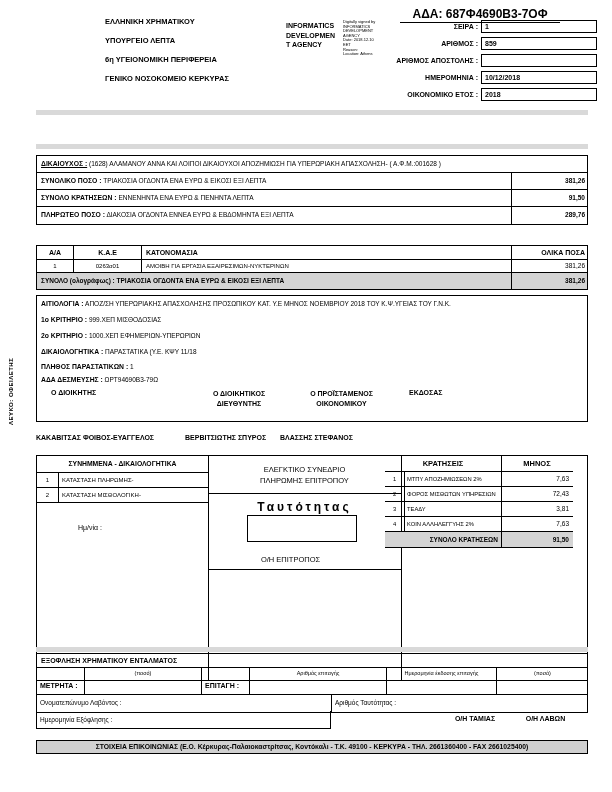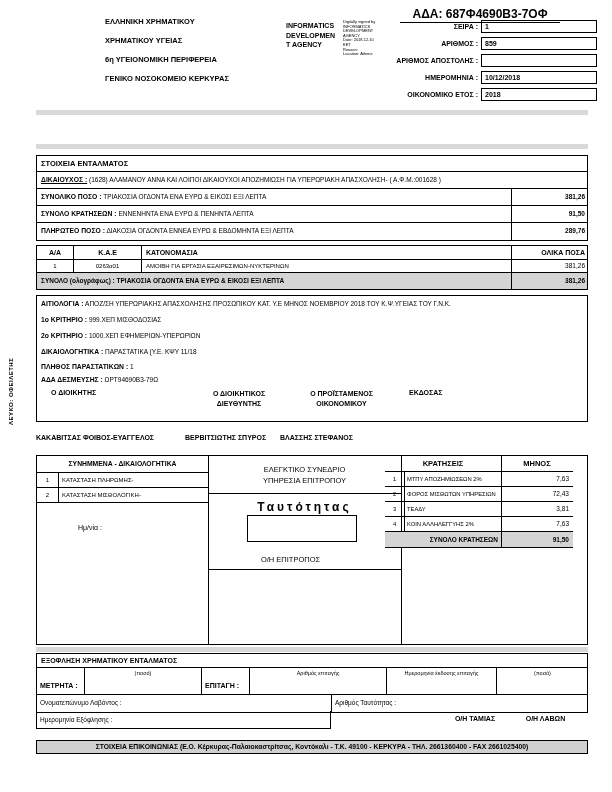--- a/index.html
+++ b/index.html
@@ -25,21 +25,21 @@
   .amt{border-left:1px solid #000;text-align:right;padding-right:3px}
   .gray{background:#d4d4d4}
   .vert{writing-mode:vertical-rl;transform:rotate(180deg);letter-spacing:.5px}
 </style>
 </head>
 <body>
 
 <div id="page">
 
   <div class="abs b f75" style="left:105px;top:17px">ΕΛΛΗΝΙΚΗ ΧΡΗΜΑΤΙΚΟΥ</div>
-  <div class="abs b f75" style="left:105px;top:36px">ΧΡΗΜΑΤΙΚΟΥ ΥΓΕΙΑΣ</div>
+  <div class="abs b f75" style="left:105px;top:36px">ΥΠΟΥΡΓΕΙΟ ΛΕΠΤΑ</div>
   <div class="abs b f75" style="left:105px;top:55px">6η ΥΓΕΙΟΝΟΜΙΚΗ ΠΕΡΙΦΕΡΕΙΑ</div>
   <div class="abs b f75" style="left:105px;top:74px">ΓΕΝΙΚΟ ΝΟΣΟΚΟΜΕΙΟ ΚΕΡΚΥΡΑΣ</div>
 
   <div class="abs b" style="left:286px;top:21px;font-size:7px;line-height:9.5px">
     <div>INFORMATICS</div>
     <div>DEVELOPMEN</div>
     <div>T AGENCY</div>
   </div>
   <div class="abs tiny" style="left:343px;top:20px;width:40px">
     <div>Digitally signed by</div>
@@ -65,21 +65,20 @@
   <div class="abs b f7 r" style="left:278px;top:71px;width:200px;line-height:13px">ΗΜΕΡΟΜΗΝΙΑ :</div>
   <div class="abs box b f7" style="left:481px;top:71px;width:116px;height:13px;line-height:11px;padding-left:3px">10/12/2018</div>
 
   <div class="abs b f7 r" style="left:278px;top:88px;width:200px;line-height:13px">ΟΙΚΟΝΟΜΙΚΟ ΕΤΟΣ :</div>
   <div class="abs box b f7" style="left:481px;top:88px;width:116px;height:13px;line-height:11px;padding-left:3px">2018</div>
 
   <div class="abs band" style="left:36px;top:110px;width:552px;height:5px"></div>
   <div class="abs band" style="left:36px;top:144px;width:552px;height:5px"></div>
 
   <div class="abs box" style="left:36px;top:155px;width:552px">
-    <div class="row b f75" style="height:16px;line-height:15px;padding-left:4px">ΣΤΟΙΧΕΙΑ ΕΝΤΑΛΜΑΤΟΣ</div>
     <div class="row f65" style="height:17px;line-height:16px;padding-left:4px">
       <span class="b" style="font-size:6.8px;text-decoration:underline">ΔΙΚΑΙΟΥΧΟΣ :</span>
       <span>(1628) ΑΛΑΜΑΝΟΥ ΑΝΝΑ ΚΑΙ ΛΟΙΠΟΙ ΔΙΚΑΙΟΥΧΟΙ ΑΠΟΖΗΜΙΩΣΗ ΓΙΑ ΥΠΕΡΩΡΙΑΚΗ ΑΠΑΣΧΟΛΗΣΗ- ( Α.Φ.Μ.:001628 )</span>
     </div>
     <div class="row f65" style="height:17px;line-height:16px;padding-left:4px">
       <span class="b" style="font-size:6.8px">ΣΥΝΟΛΙΚΟ ΠΟΣΟ :</span>
       <span>ΤΡΙΑΚΟΣΙΑ ΟΓΔΟΝΤΑ ΕΝΑ ΕΥΡΩ &amp; ΕΙΚΟΣΙ ΕΞΙ ΛΕΠΤΑ</span>
       <span class="cell amt b f65" style="left:474px;width:77px;line-height:16px">381,26</span>
     </div>
     <div class="row f65" style="height:17px;line-height:16px;padding-left:4px">
@@ -149,39 +148,39 @@
     </div>
     <div class="abs b f7" style="left:372px;top:93px">ΕΚΔΟΣΑΣ</div>
   </div>
 
   <div class="abs vert b f6" style="left:8px;top:305px;height:120px">ΛΕΥΚΟ: ΟΦΕΙΛΕΤΗΣ</div>
 
   <div class="abs b f7" style="left:36px;top:434px">ΚΑΚΑΒΙΤΣΑΣ ΦΟΙΒΟΣ-ΕΥΑΓΓΕΛΟΣ</div>
   <div class="abs b f7" style="left:185px;top:434px">ΒΕΡΒΙΤΣΙΩΤΗΣ ΣΠΥΡΟΣ</div>
   <div class="abs b f7" style="left:280px;top:434px">ΒΛΑΣΣΗΣ ΣΤΕΦΑΝΟΣ</div>
 
-  <div class="abs box" style="left:36px;top:455px;width:552px;height:190px">
+  <div class="abs box" style="left:36px;top:455px;width:552px;height:226px">
     <div class="abs vr" style="left:171px;top:0;bottom:0"></div>
     <div class="abs vr" style="left:364px;top:0;bottom:0"></div>
 
     <div class="abs" style="left:0;top:0;width:171px">
       <div class="row b c" style="height:17px;line-height:16px;font-size:6.8px">ΣΥΝΗΜΜΕΝΑ - ΔΙΚΑΙΟΛΟΓΗΤΙΚΑ</div>
       <div class="row f6" style="height:15px;line-height:14px">
         <span class="cell c" style="left:0;width:22px;border-right:1px solid #000">1</span>
         <span class="cell" style="left:22px;right:0;padding-left:3px">ΚΑΤΑΣΤΑΣΗ ΠΛΗΡΩΜΗΣ-</span>
       </div>
       <div class="row f6" style="height:15px;line-height:14px">
         <span class="cell c" style="left:0;width:22px;border-right:1px solid #000">2</span>
         <span class="cell" style="left:22px;right:0;padding-left:3px">ΚΑΤΑΣΤΑΣΗ ΜΙΣΘΟΛΟΓΙΚΗ-</span>
       </div>
     </div>
 
     <div class="abs f75 c" style="left:171px;top:8px;width:193px;line-height:11px">
       <div>ΕΛΕΓΚΤΙΚΟ ΣΥΝΕΔΡΙΟ</div>
-      <div>ΥΠΗΡΕΣΙΑ ΕΠΙΤΡΟΠΟΥ</div>
+      <div>ΠΛΗΡΩΜΗΣ ΕΠΙΤΡΟΠΟΥ</div>
     </div>
     <div class="abs hr" style="left:171px;top:37px;width:193px"></div>
     <div class="abs b f8 c" style="left:171px;top:44px;width:193px;letter-spacing:3px">Ταυτότητας</div>
     <div class="abs f7" style="left:41px;top:68px">Ημ/νία :</div>
     <div class="abs box" style="left:210px;top:59px;width:110px;height:27px"></div>
     <div class="abs f75 c" style="left:157px;top:99px;width:193px">Ο/Η ΕΠΙΤΡΟΠΟΣ</div>
     <div class="abs hr" style="left:171px;top:113px;width:193px"></div>
 
     <div class="abs" style="left:348px;top:0;width:188px">
       <div class="row b f75" style="height:16px;line-height:15px">

